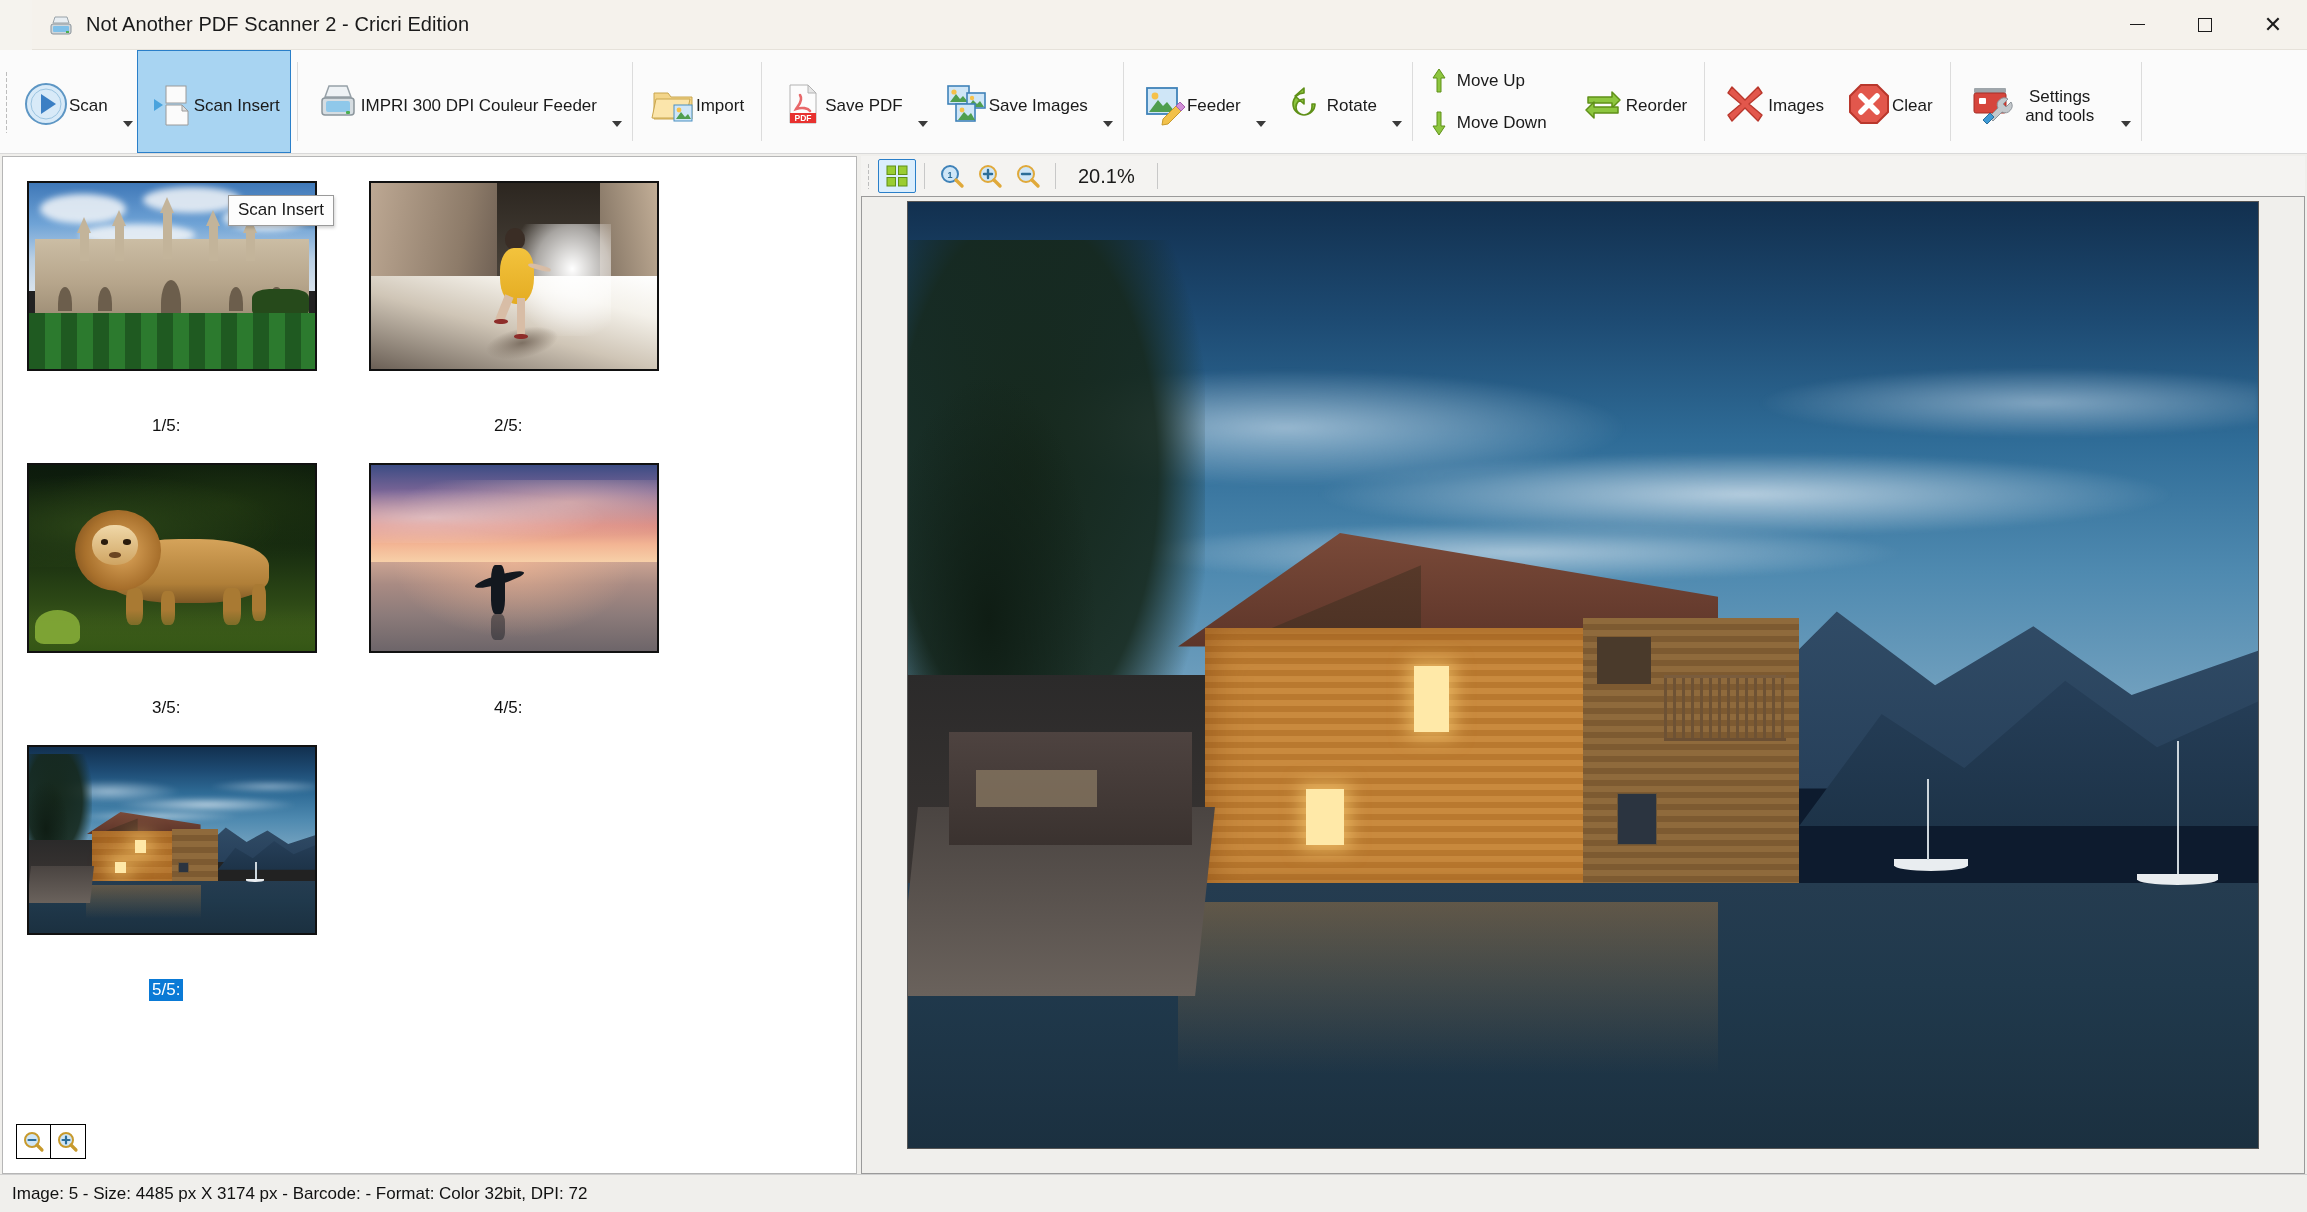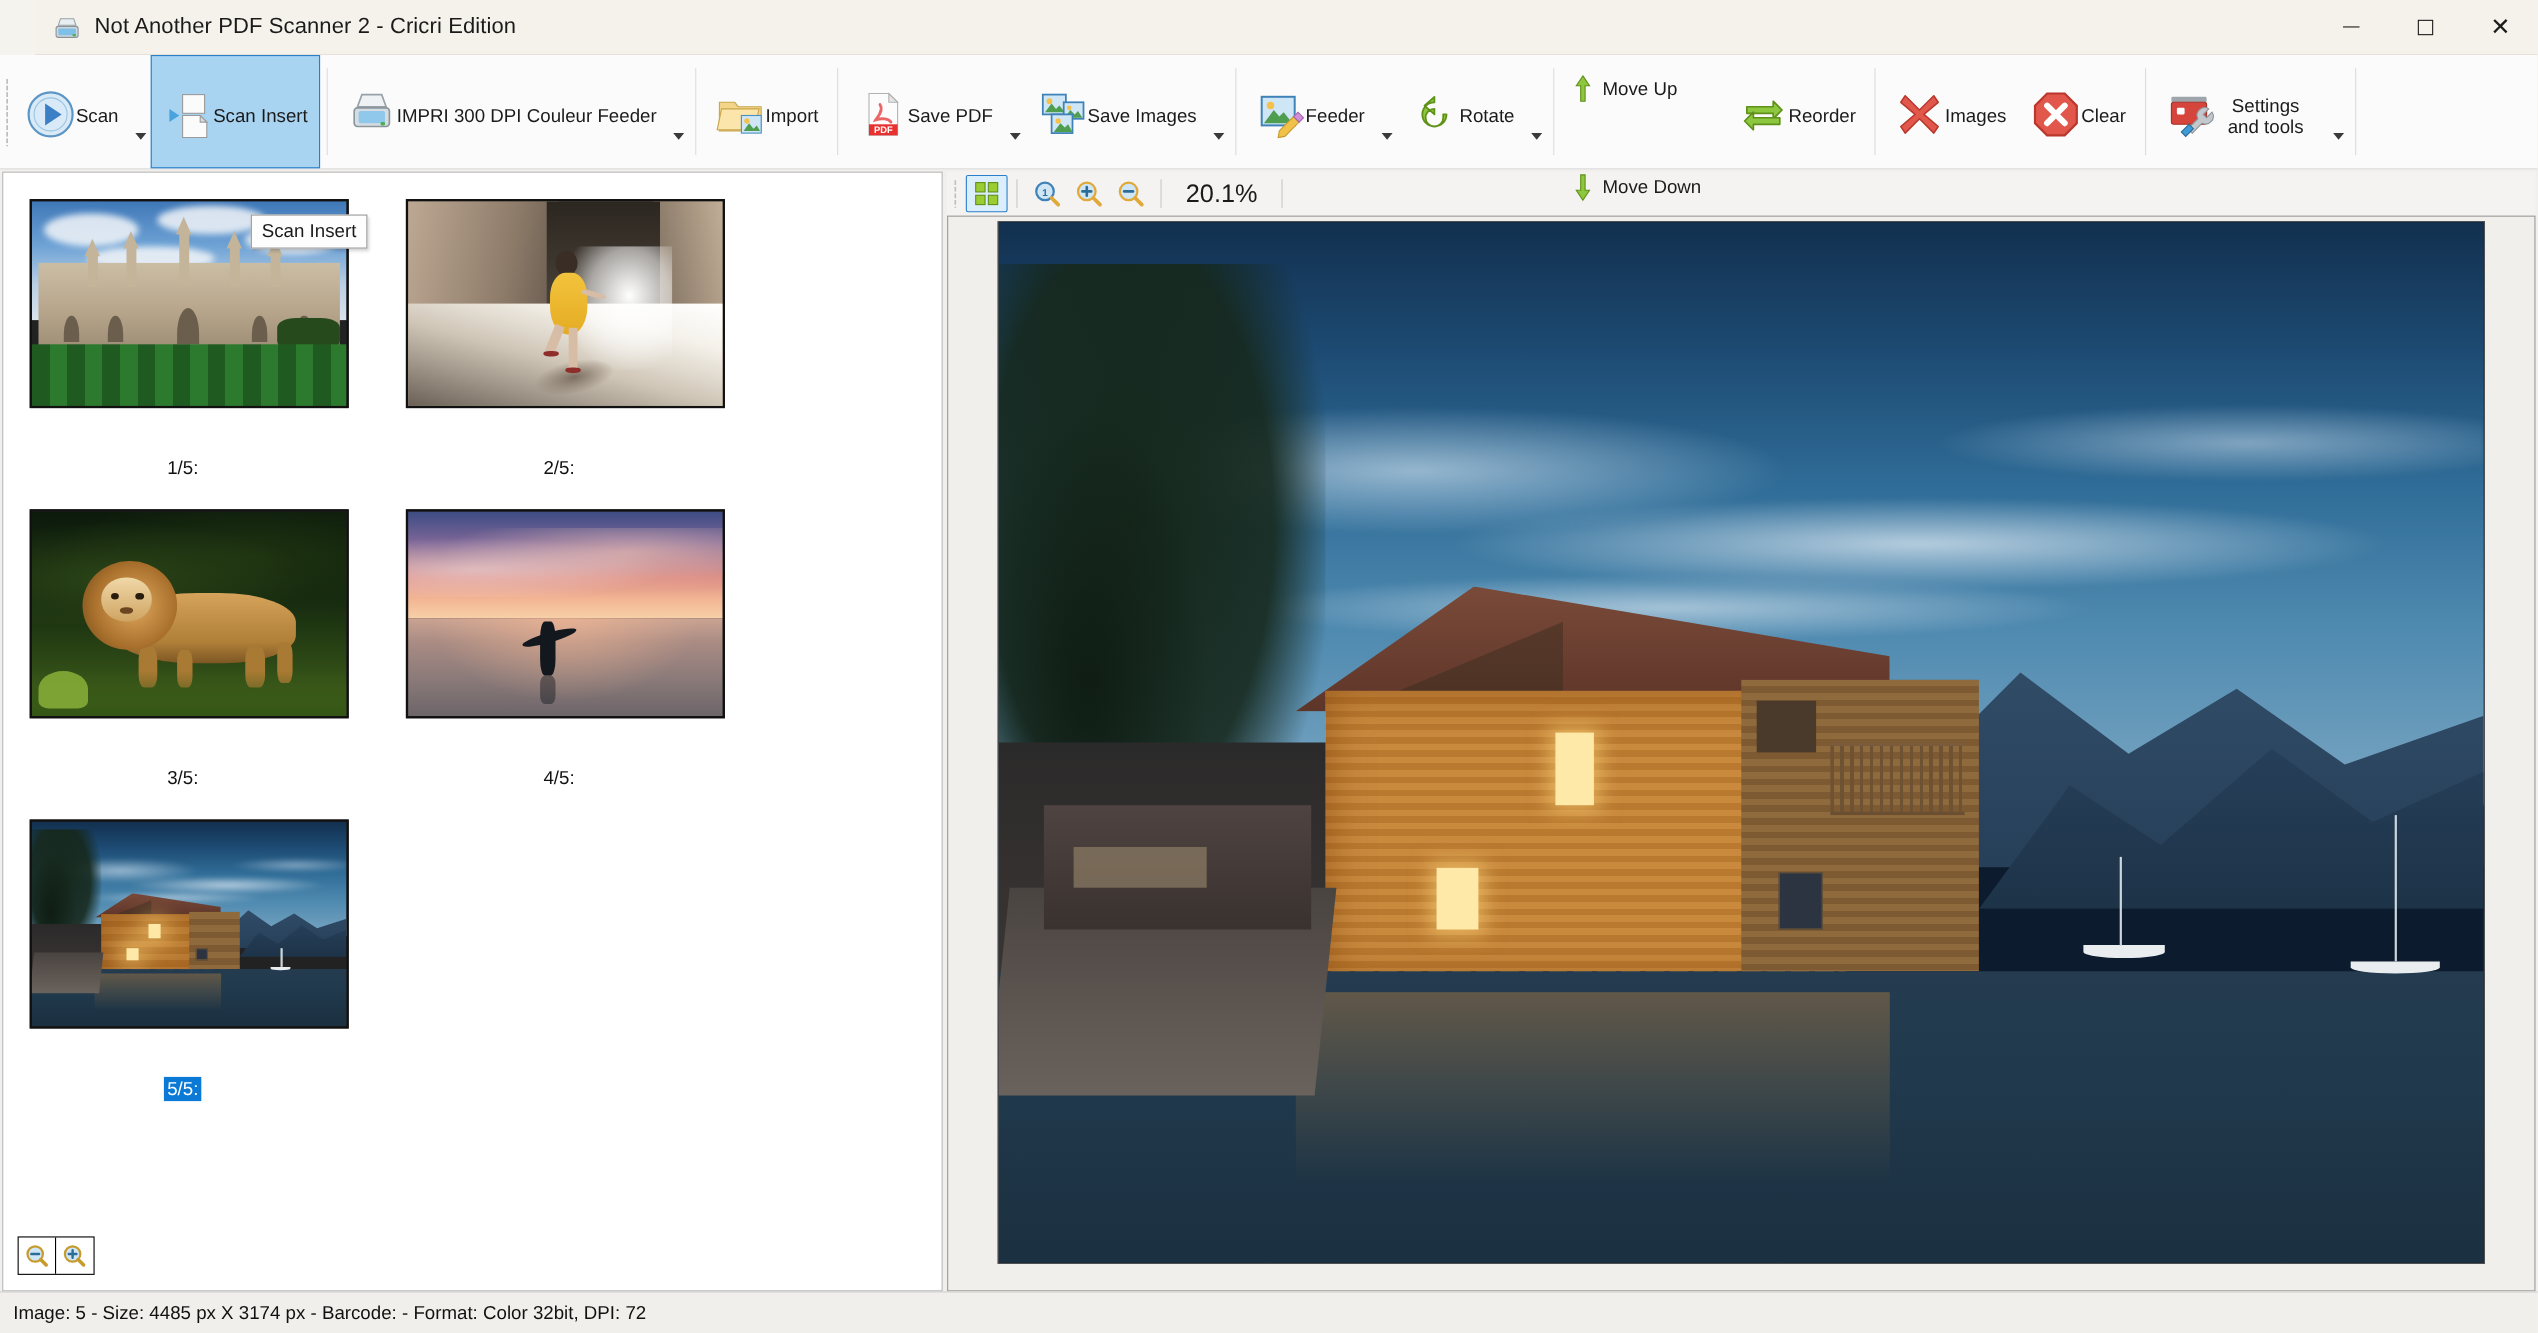--- a/index.html
+++ b/index.html
@@ -87,21 +87,21 @@
     border-left: 5px solid transparent; border-right: 5px solid transparent;
     border-top: 6px solid #3a3a3a; display: block;
   }
   .wide-label { min-width: 250px; }
 
   
   .movestack {
     display: flex; flex-direction: column; justify-content: center;
     gap: 14px; padding: 0 12px; min-width: 150px;
   }
-  .moverow { display: flex; align-items: center; gap: 10px; margin-top: 47px; }
+  .moverow { display: flex; align-items: center; gap: 10px; }
   .moverow span { font-size: 17px; color: #1a1a1a; }
   .arrow-up, .arrow-down { width: 16px; height: 28px; position: relative; }
 
   
   .tooltip {
     position: absolute; left: 228px; top: 145px;
     background: #fdfdfd; border: 1px solid #9a9a9a;
     padding: 4px 9px 5px; font-size: 17px; color: #1a1a1a;
     box-shadow: 1px 2px 3px rgba(0,0,0,.18);
     white-space: nowrap; z-index: 40;
@@ -160,21 +160,21 @@
     background: #f4f3f1;
     padding-left: 6px;
   }
   .zoombar .grip-dots { height: 26px; margin-right: 8px; }
   .zbtn {
     width: 38px; height: 34px; display: flex; align-items: center; justify-content: center;
     border: 1px solid transparent; border-radius: 2px;
   }
   .zbtn.on { background: #dbeefd; border: 1px solid #2a7fc9; }
   .zsep { width: 1px; height: 26px; background: #c8c8c8; margin: 0 8px; }
-  .zoomval { font-size: 23px; color: #1a1a1a; padding: 0 14px; }
+  .zoomval { font-size: 20px; color: #1a1a1a; padding: 0 14px; }
 
   .previewsurface {
     flex: 1 1 auto; min-height: 0;
     border: 1px solid #9a9a9a;
     background: #f0efec;
     display: flex; align-items: flex-start; justify-content: center;
     padding: 4px;
     overflow: hidden;
   }
   .previewimg {

